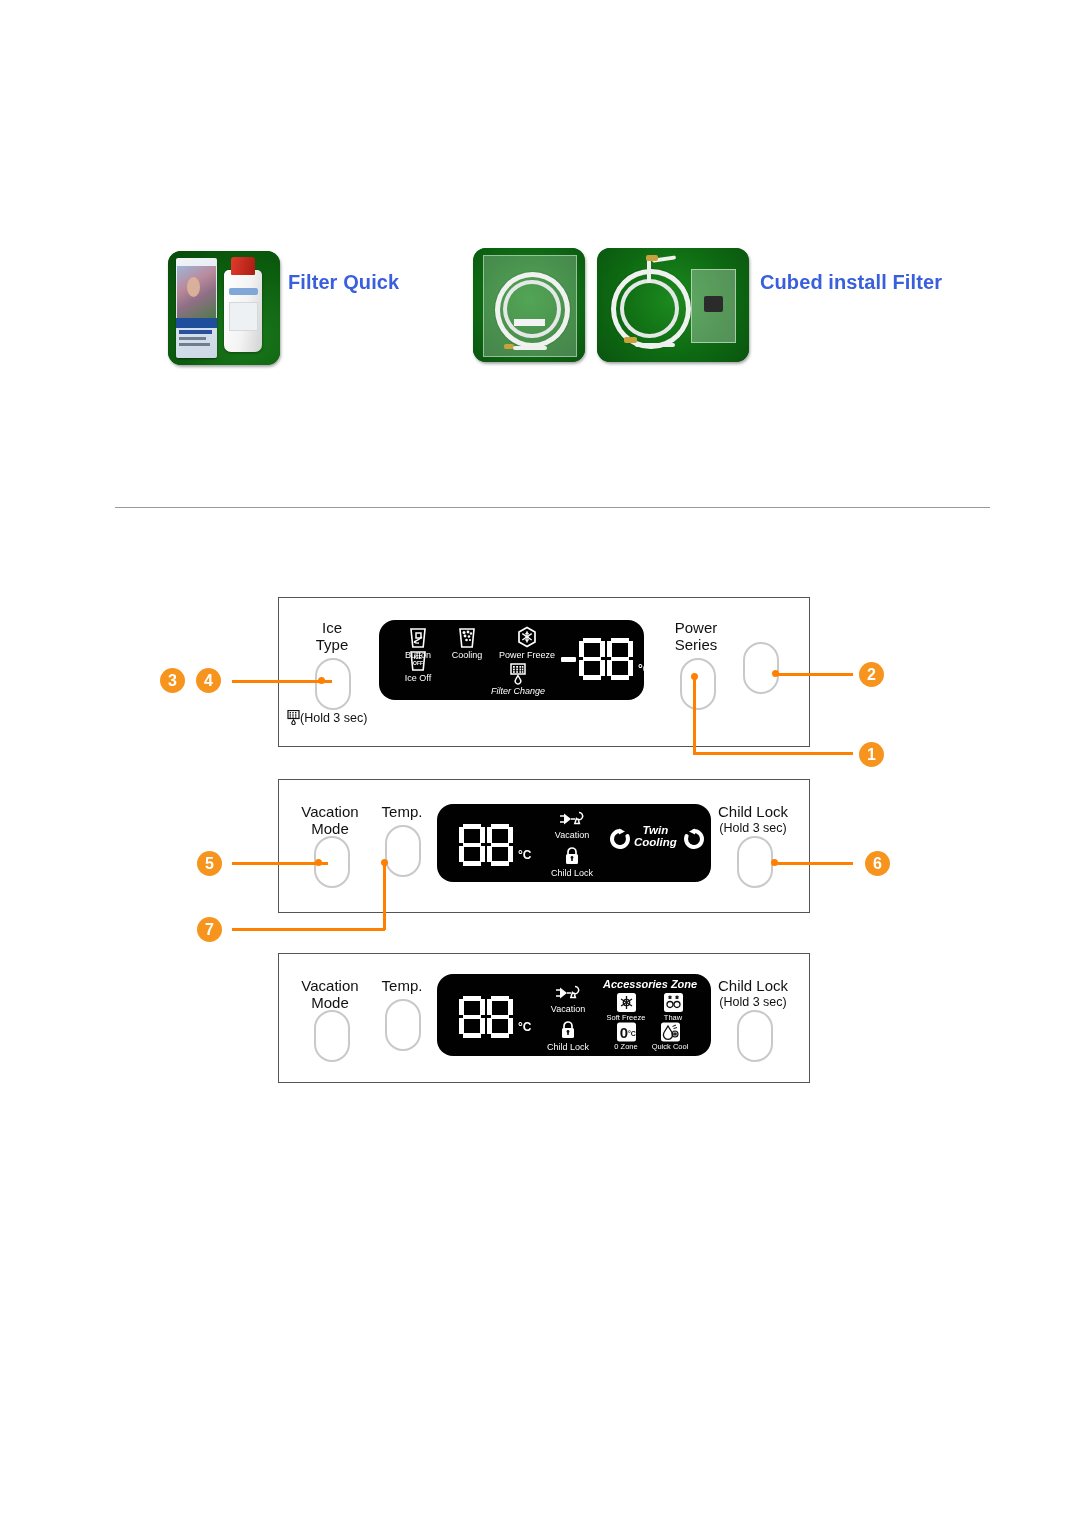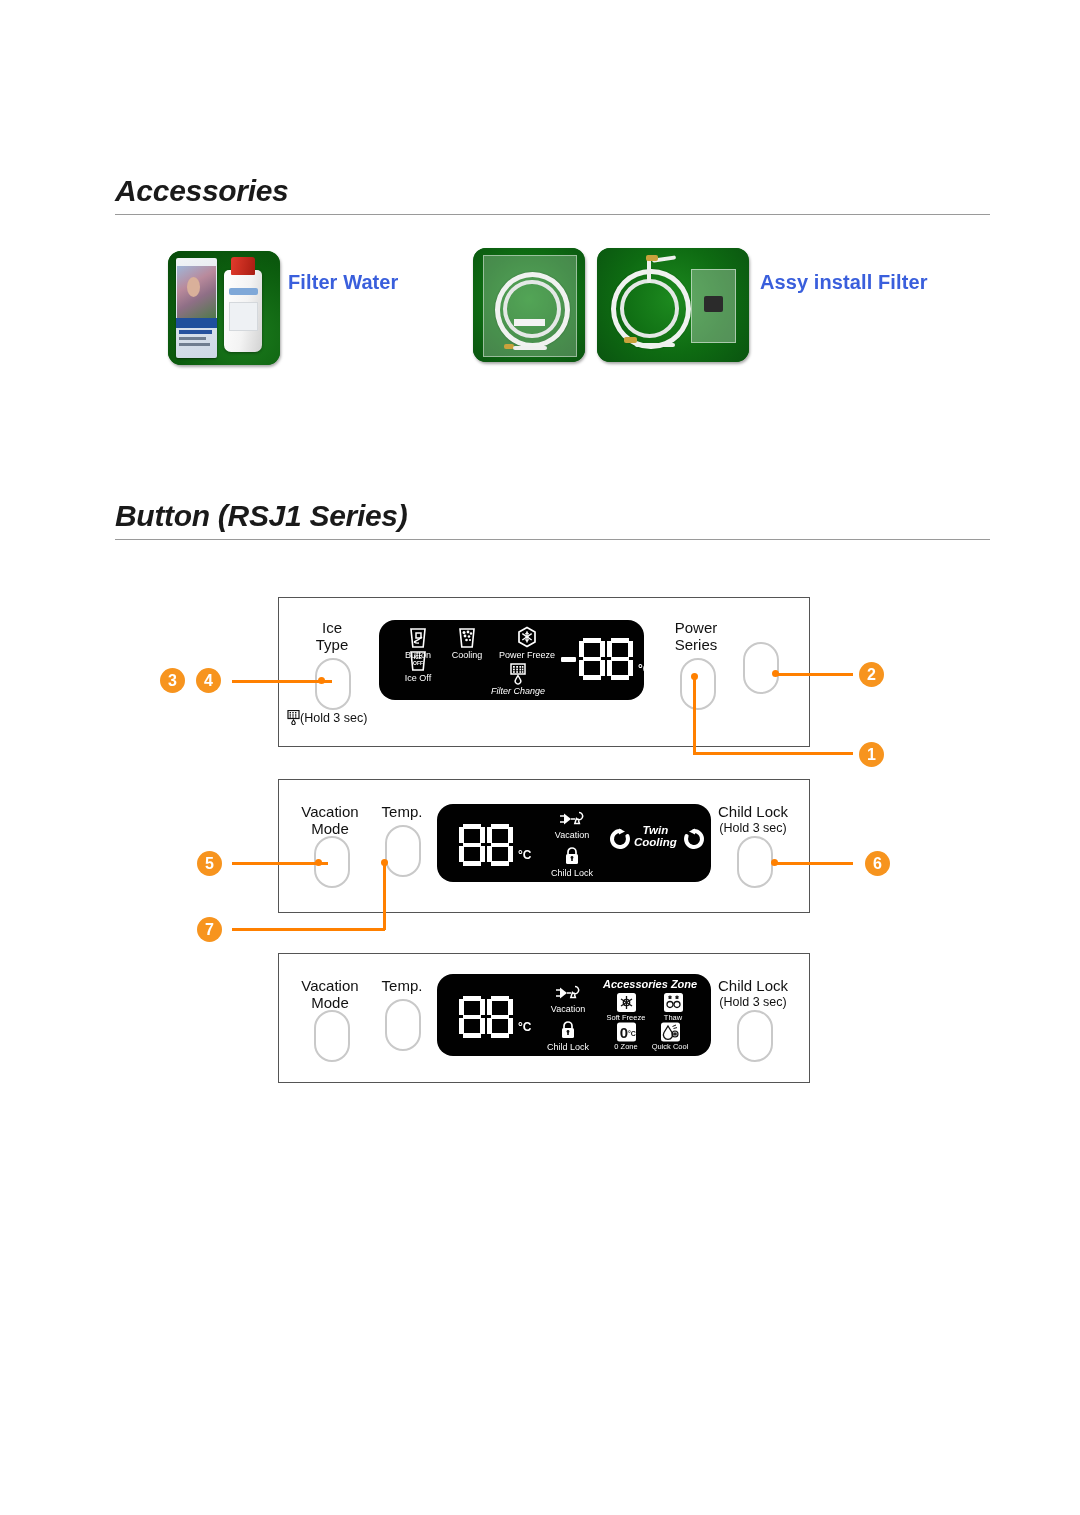--- a/index.html
+++ b/index.html
@@ -97,43 +97,39 @@
   .lead{position:absolute;background:#FF8000;}
   .lead-h{height:3px;}
   .lead-v{width:3px;}
   .dot{position:absolute;width:7px;height:7px;border-radius:50%;background:#FF8000;}
 </style>
 </head>
 <body>
 
 <div class="page">
 
-  <div class="section-head" style="top:175px;">
-    <div class="htext">Accessories</div>
-    <div class="rule"></div>
-  </div>
 
   <div class="photo" style="left:168px;top:251px;width:112px;height:114px;">
     <div class="p1-bg"></div>
     <div class="p1-box">
       <div class="pic">
           <div class="face"></div>
         </div>
       <div class="band"></div>
       <div class="t1"></div>
       <div class="t2"></div>
       <div class="t3"></div>
     </div>
     <div class="p1-bot">
       <div class="lbl"></div>
       <div class="lbl2"></div>
     </div>
     <div class="p1-cap"></div>
   </div>
-  <div class="acc-label" style="left:288px;top:271px;">Filter Water</div>
+  <div class="acc-label" style="left:288px;top:271px;">Filter Quick</div>
 
   <div class="photo" style="left:473px;top:248px;width:112px;height:114px;">
     <div class="green-bg"></div>
     <div class="bag" style="left:9%;top:6%;width:82%;height:88%;"></div>
     <div class="coil" style="left:20%;top:21%;width:58%;height:58%;"></div>
     <div class="coil2" style="left:27%;top:28%;width:44%;height:44%;"></div>
     <div class="barcode" style="left:37%;top:62%;width:27%;height:6%;"></div>
     <div class="brass" style="left:28%;top:84%;width:9%;height:5%;"></div>
     <div class="tube-tail" style="left:36%;top:86%;width:30%;height:4px;"></div>
   </div>
@@ -144,24 +140,23 @@
     <div class="coil2" style="left:15%;top:27%;width:34%;height:45%;"></div>
     <div class="tube-tail" style="left:33%;top:9%;width:4px;height:22%;"></div>
     <div class="tube-tail" style="left:36%;top:8%;width:16%;height:4px;transform:rotate(-8deg);"></div>
     <div class="brass" style="left:32%;top:6%;width:8%;height:5%;"></div>
     <div class="brass" style="left:18%;top:78%;width:8%;height:5%;"></div>
     <div class="tube-tail" style="left:25%;top:83%;width:26%;height:4px;"></div>
     <div class="smallbag" style="left:62%;top:18%;width:28%;height:64%;">
       <div class="fit"></div>
     </div>
   </div>
-  <div class="acc-label" style="left:760px;top:271px;">Assy install Filter</div>
+  <div class="acc-label" style="left:760px;top:271px;">Cubed install Filter</div>
 
   <div class="section-head" style="top:500px;">
-    <div class="htext">Button (RSJ1 Series)</div>
     <div class="rule"></div>
   </div>
 
   <div class="panel" style="left:278px;top:597px;width:530px;height:148px;">
 
     <div class="btn-label" style="left:295px;top:22px;width:70px;">
       <span>Temp.</span>
     </div>
     <div class="btn-label" style="left:382px;top:22px;width:70px;">
       <span>Power</span><br>

